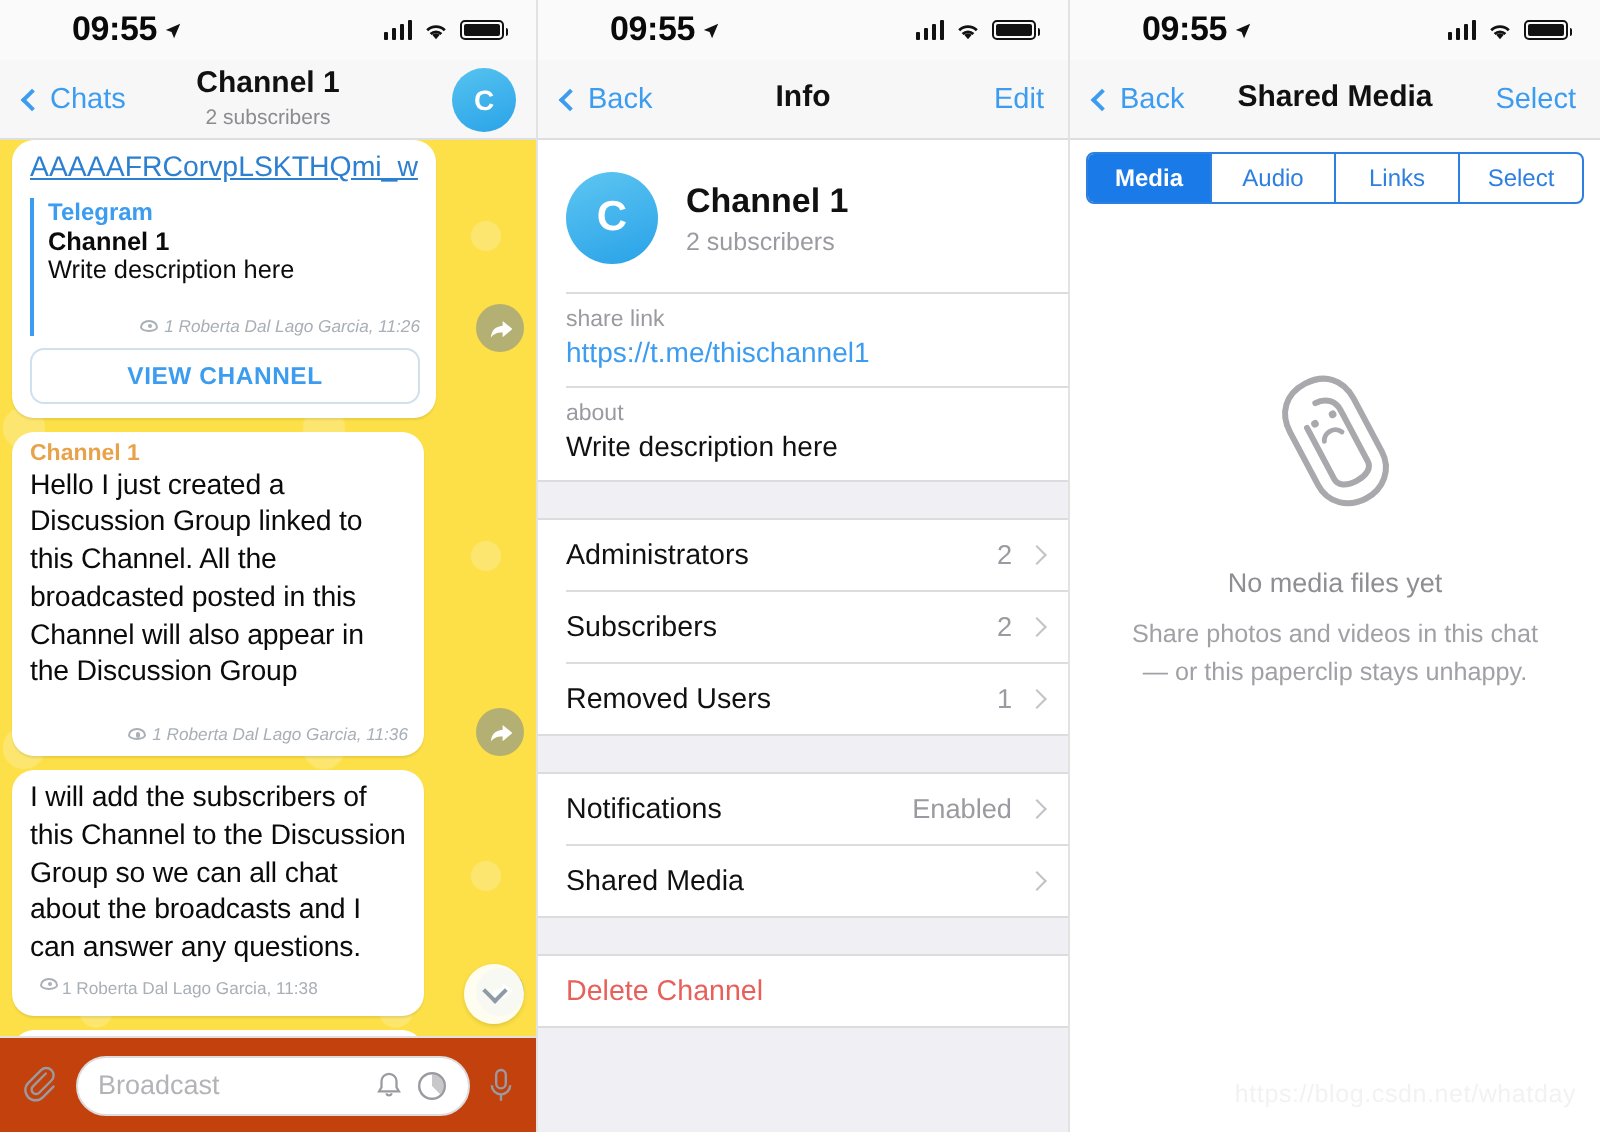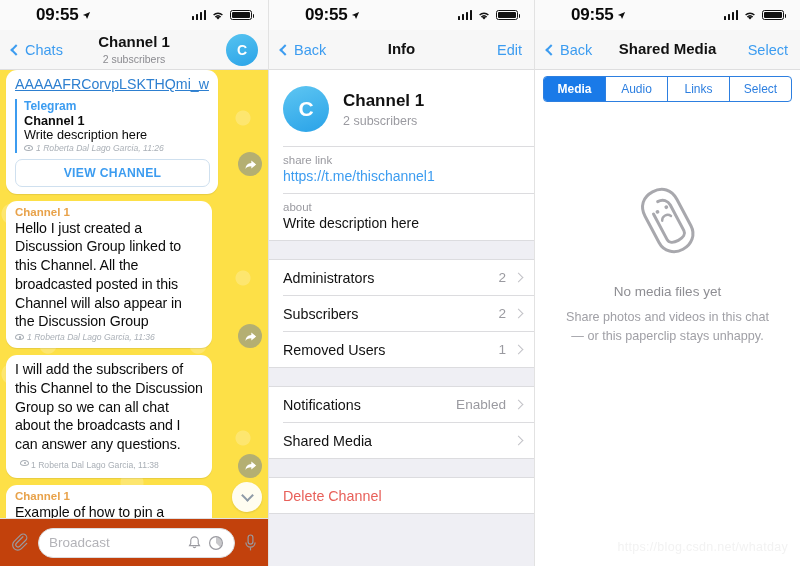--- a/index.html
+++ b/index.html
@@ -73,22 +73,22 @@
   }
   .msgrow { position:relative; padding:0 8px 0 6px; margin-bottom:7px; }
   .bubble {
     background:#fff; border-radius:11px; padding:5px 8px 6px 9px;
     max-width:206px; box-shadow:0 1px 1px rgba(0,0,0,.09);
     position:relative; z-index:1;
   }
   .sender { color:#e8a24a; font-size:11.5px; font-weight:bold; margin-bottom:1px; }
   .btext { font-size:14.2px; color:#0b0b0b; line-height:1.32; letter-spacing:-0.1px; }
   .meta {
-    font-size:8.6px; color:#a9afb6; text-align:right; margin-top:1px;
-    display:flex; align-items:center; gap:3px; font-style:italic;
+    font-size:8.6px; color:#a9afb6; text-align:right; margin-top:16px;
+    display:flex; align-items:center; justify-content:flex-end; gap:3px; font-style:italic;
   }
   .eye { width:9px;height:6px;border:1px solid #a9afb6;border-radius:50% 50% 50% 50%/60% 60% 40% 40%; position:relative;}
   .eye::after{content:"";position:absolute;left:2.5px;top:1px;width:2.5px;height:2.5px;border-radius:50%;background:#a9afb6;}
   .inlinemeta { display:inline-flex; align-items:flex-start; gap:2px; font-size:8.6px; color:#a9afb6; vertical-align:2px; margin-left:5px;}
 
   .fwd {
     position:absolute; right:6px; width:24px;height:24px;border-radius:50%;
     background:rgba(120,134,150,.55); display:flex;align-items:center;justify-content:center; z-index:2;
   }
   .fwd svg { width:13px;height:13px; }

